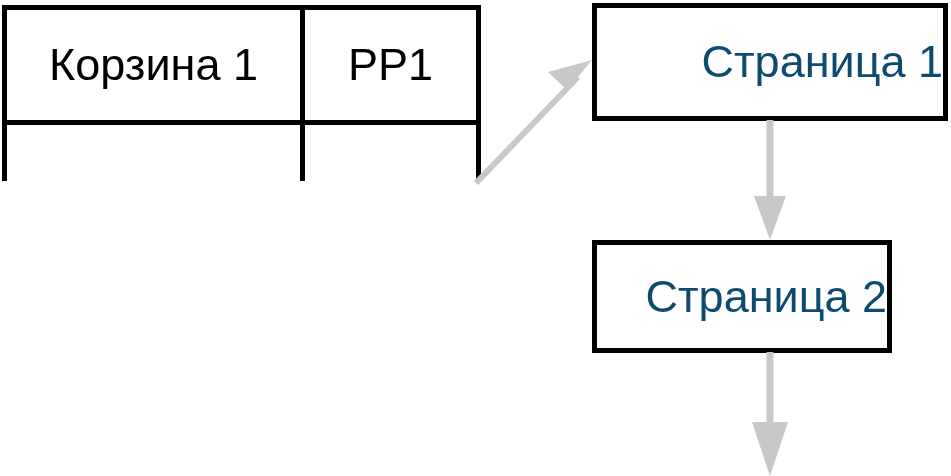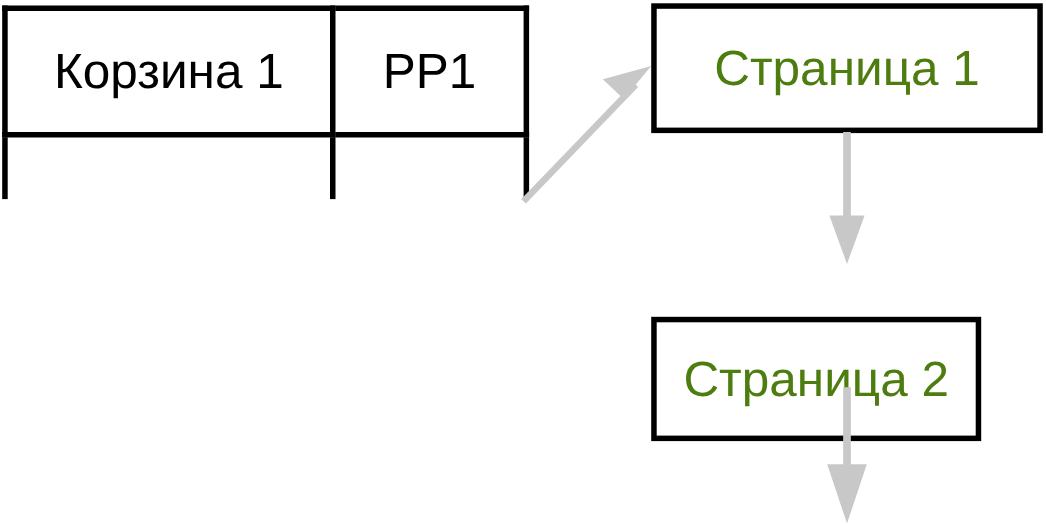--- a/index.html
+++ b/index.html
@@ -53,37 +53,36 @@
   }
 
   
   .node {
     position: absolute;
     box-sizing: border-box;
     border: 5px solid #000000;
     background: #ffffff;
     display: flex;
     align-items: center;
-    justify-content: center;
+    justify-content: flex-end;
     font-size: 45px;
-    color: #4d7c0f;
+    color: #0c4a6e;
     white-space: nowrap;
   }
   #node-page1 {
     left: 592px;
     top: 3px;
     width: 356px;
     height: 118px;
   }
   #node-page2 {
     left: 592px;
     top: 240px;
     width: 300px;
     height: 113px;
-    margin-top: 48px;
   }
 
   
   #arrows {
     position: absolute;
     left: 0;
     top: 0;
     width: 951px;
     height: 476px;
     pointer-events: none;

